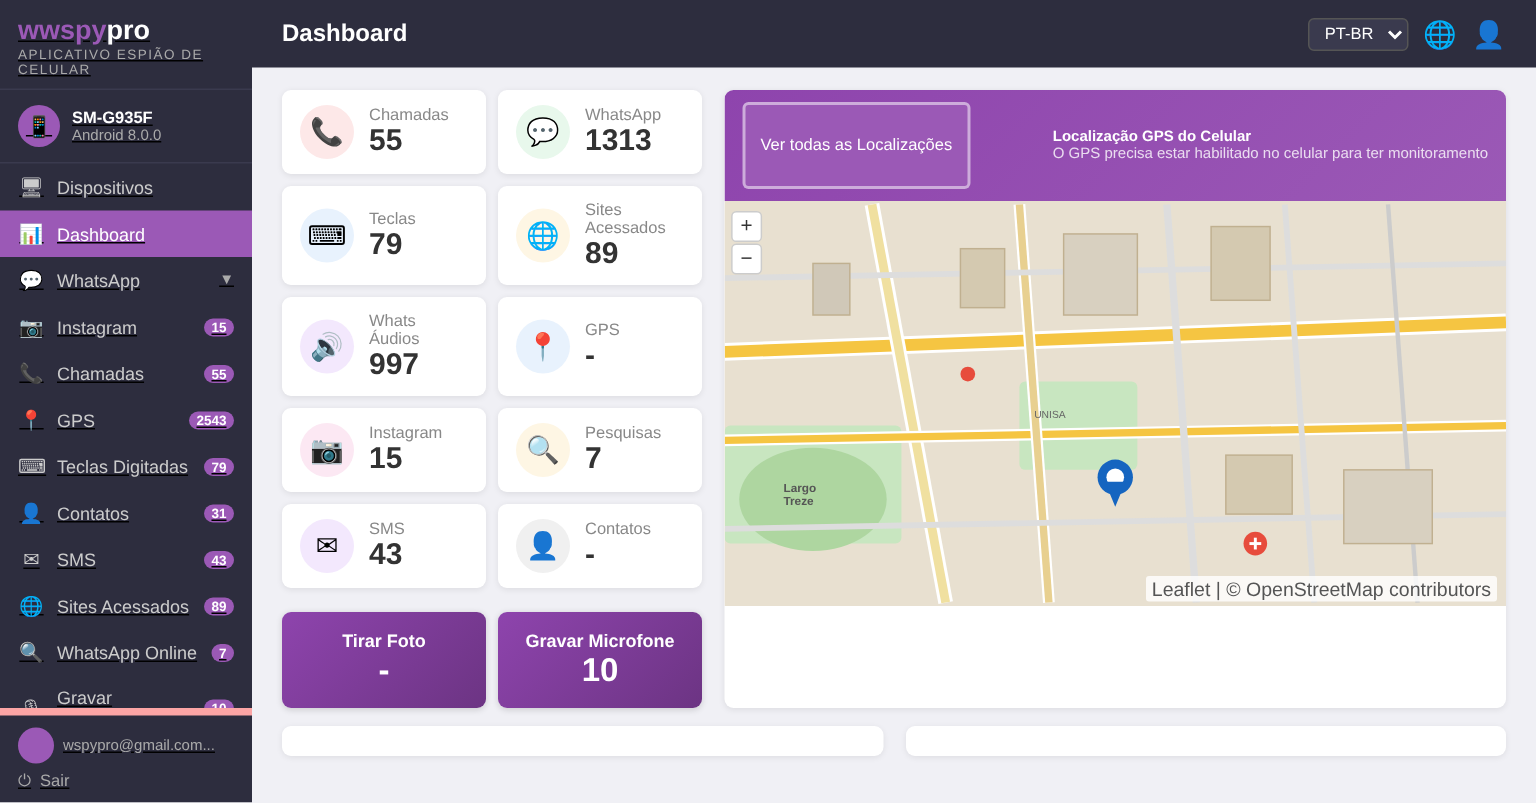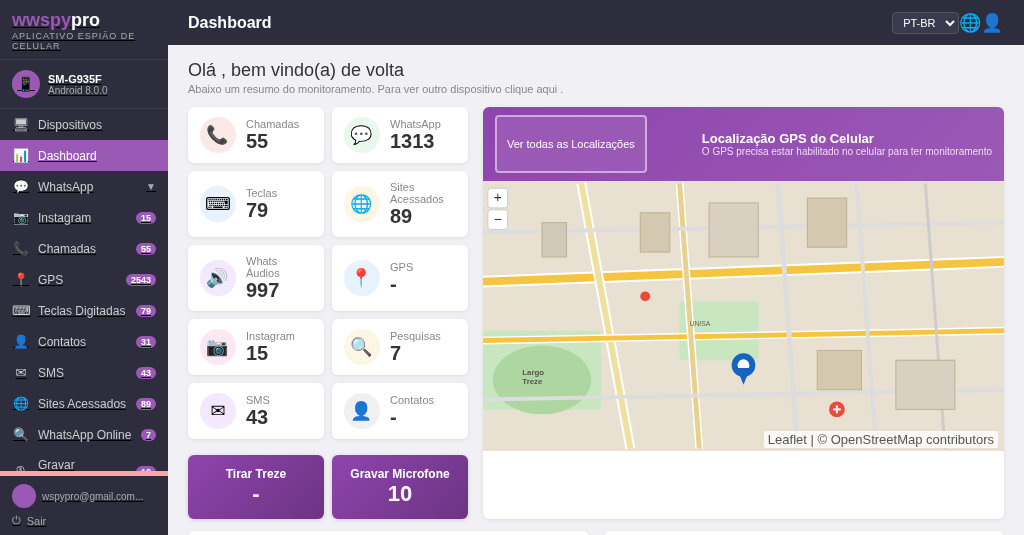--- a/index.html
+++ b/index.html
@@ -58,21 +58,21 @@
 
     
     .main { flex: 1; display: flex; flex-direction: column; overflow: hidden; }
 
     
     .topbar {
       background: #2d2d3e; height: 45px; display: flex; align-items: center;
       padding: 0 20px; justify-content: space-between; flex-shrink: 0;
     }
     .topbar-title { color: #fff; font-size: 16px; font-weight: 600; }
-    .topbar-controls { display: flex; align-items: center; }
+    .topbar-controls { display: flex; align-items: center; gap: 10px; }
     .lang-select {
       background: #3a3a4e; border: 1px solid #555; color: #fff;
       padding: 3px 6px; border-radius: 4px; font-size: 11px;
     }
     .topbar-icon { color: #ccc; font-size: 18px; cursor: pointer; }
 
     
     .content { flex: 1; overflow-y: auto; padding: 15px 20px; }
 
     .welcome-section { margin-bottom: 12px; }
@@ -96,21 +96,21 @@
     .stat-info .stat-label { color: #888; font-size: 11px; }
     .stat-info .stat-value { color: #333; font-size: 20px; font-weight: 700; line-height: 1.1; }
 
     
     .map-section { flex: 1; background: #fff; border-radius: 6px; overflow: hidden; box-sizing: border-box; box-shadow: 0 1px 4px rgba(0,0,0,0.08); }
     .map-header {
       background: linear-gradient(135deg, #8e44ad, #9b59b6);
       padding: 8px 12px; display: flex; align-items: center; justify-content: space-between;
     }
     .map-header-info {}
-    .map-header-title { color: #fff; font-size: 13px; font-weight: 600; }
+    .map-header-title { color: #fff; font-size: 10px; font-weight: 600; }
     .map-header-sub { color: rgba(255,255,255,0.8); font-size: 10px; }
     .map-btn {
       background: #9b59b6; border: 2px solid rgba(255,255,255,0.5);
       color: #fff; padding: 21px 10px; border-radius: 4px; font-size: 11px; cursor: pointer;
     }
     .map-container { position: relative; height: 270px; background: #e8e0d0; overflow: hidden; }
 
     
     .map-svg { width: 100%; height: 100%; }
 
@@ -241,26 +241,20 @@
         <option>PT-BR</option>
         <option>EN</option>
       </select>
       <span class="topbar-icon">🌐</span>
       <span class="topbar-icon">👤</span>
     </div>
   </div>
 
   <div class="content">
 
-    <div class="welcome-section">
-      <div class="welcome-title">Olá , bem vindo(a) de volta</div>
-      <div class="welcome-subtitle">
-        <span>Abaixo um resumo do monitoramento. Para ver outro dispositivo clique aqui .</span>
-      </div>
-    </div>
 
     <div class="stats-and-map">
 
       <div style="display:flex; flex-direction:column; gap:8px; width:280px; flex-shrink:0;">
         <div class="stats-grid">
 
           <div class="stat-card">
             <div class="stat-icon-wrap" style="background:#fde8e8">📞</div>
             <div class="stat-info">
               <div class="stat-label">Chamadas</div>
@@ -336,21 +330,21 @@
             <div class="stat-icon-wrap" style="background:#f0f0f0">👤</div>
             <div class="stat-info">
               <div class="stat-label">Contatos</div>
               <div class="stat-value">-</div>
             </div>
           </div>
         </div>
 
         <div class="action-cards">
           <div class="action-card">
-            <div class="action-card-label">Tirar Treze</div>
+            <div class="action-card-label">Tirar Foto</div>
             <div class="action-card-value">-</div>
           </div>
           <div class="action-card">
             <div class="action-card-label">Gravar Microfone</div>
             <div class="action-card-value">10</div>
           </div>
         </div>
       </div>
 
       <div class="map-section">

